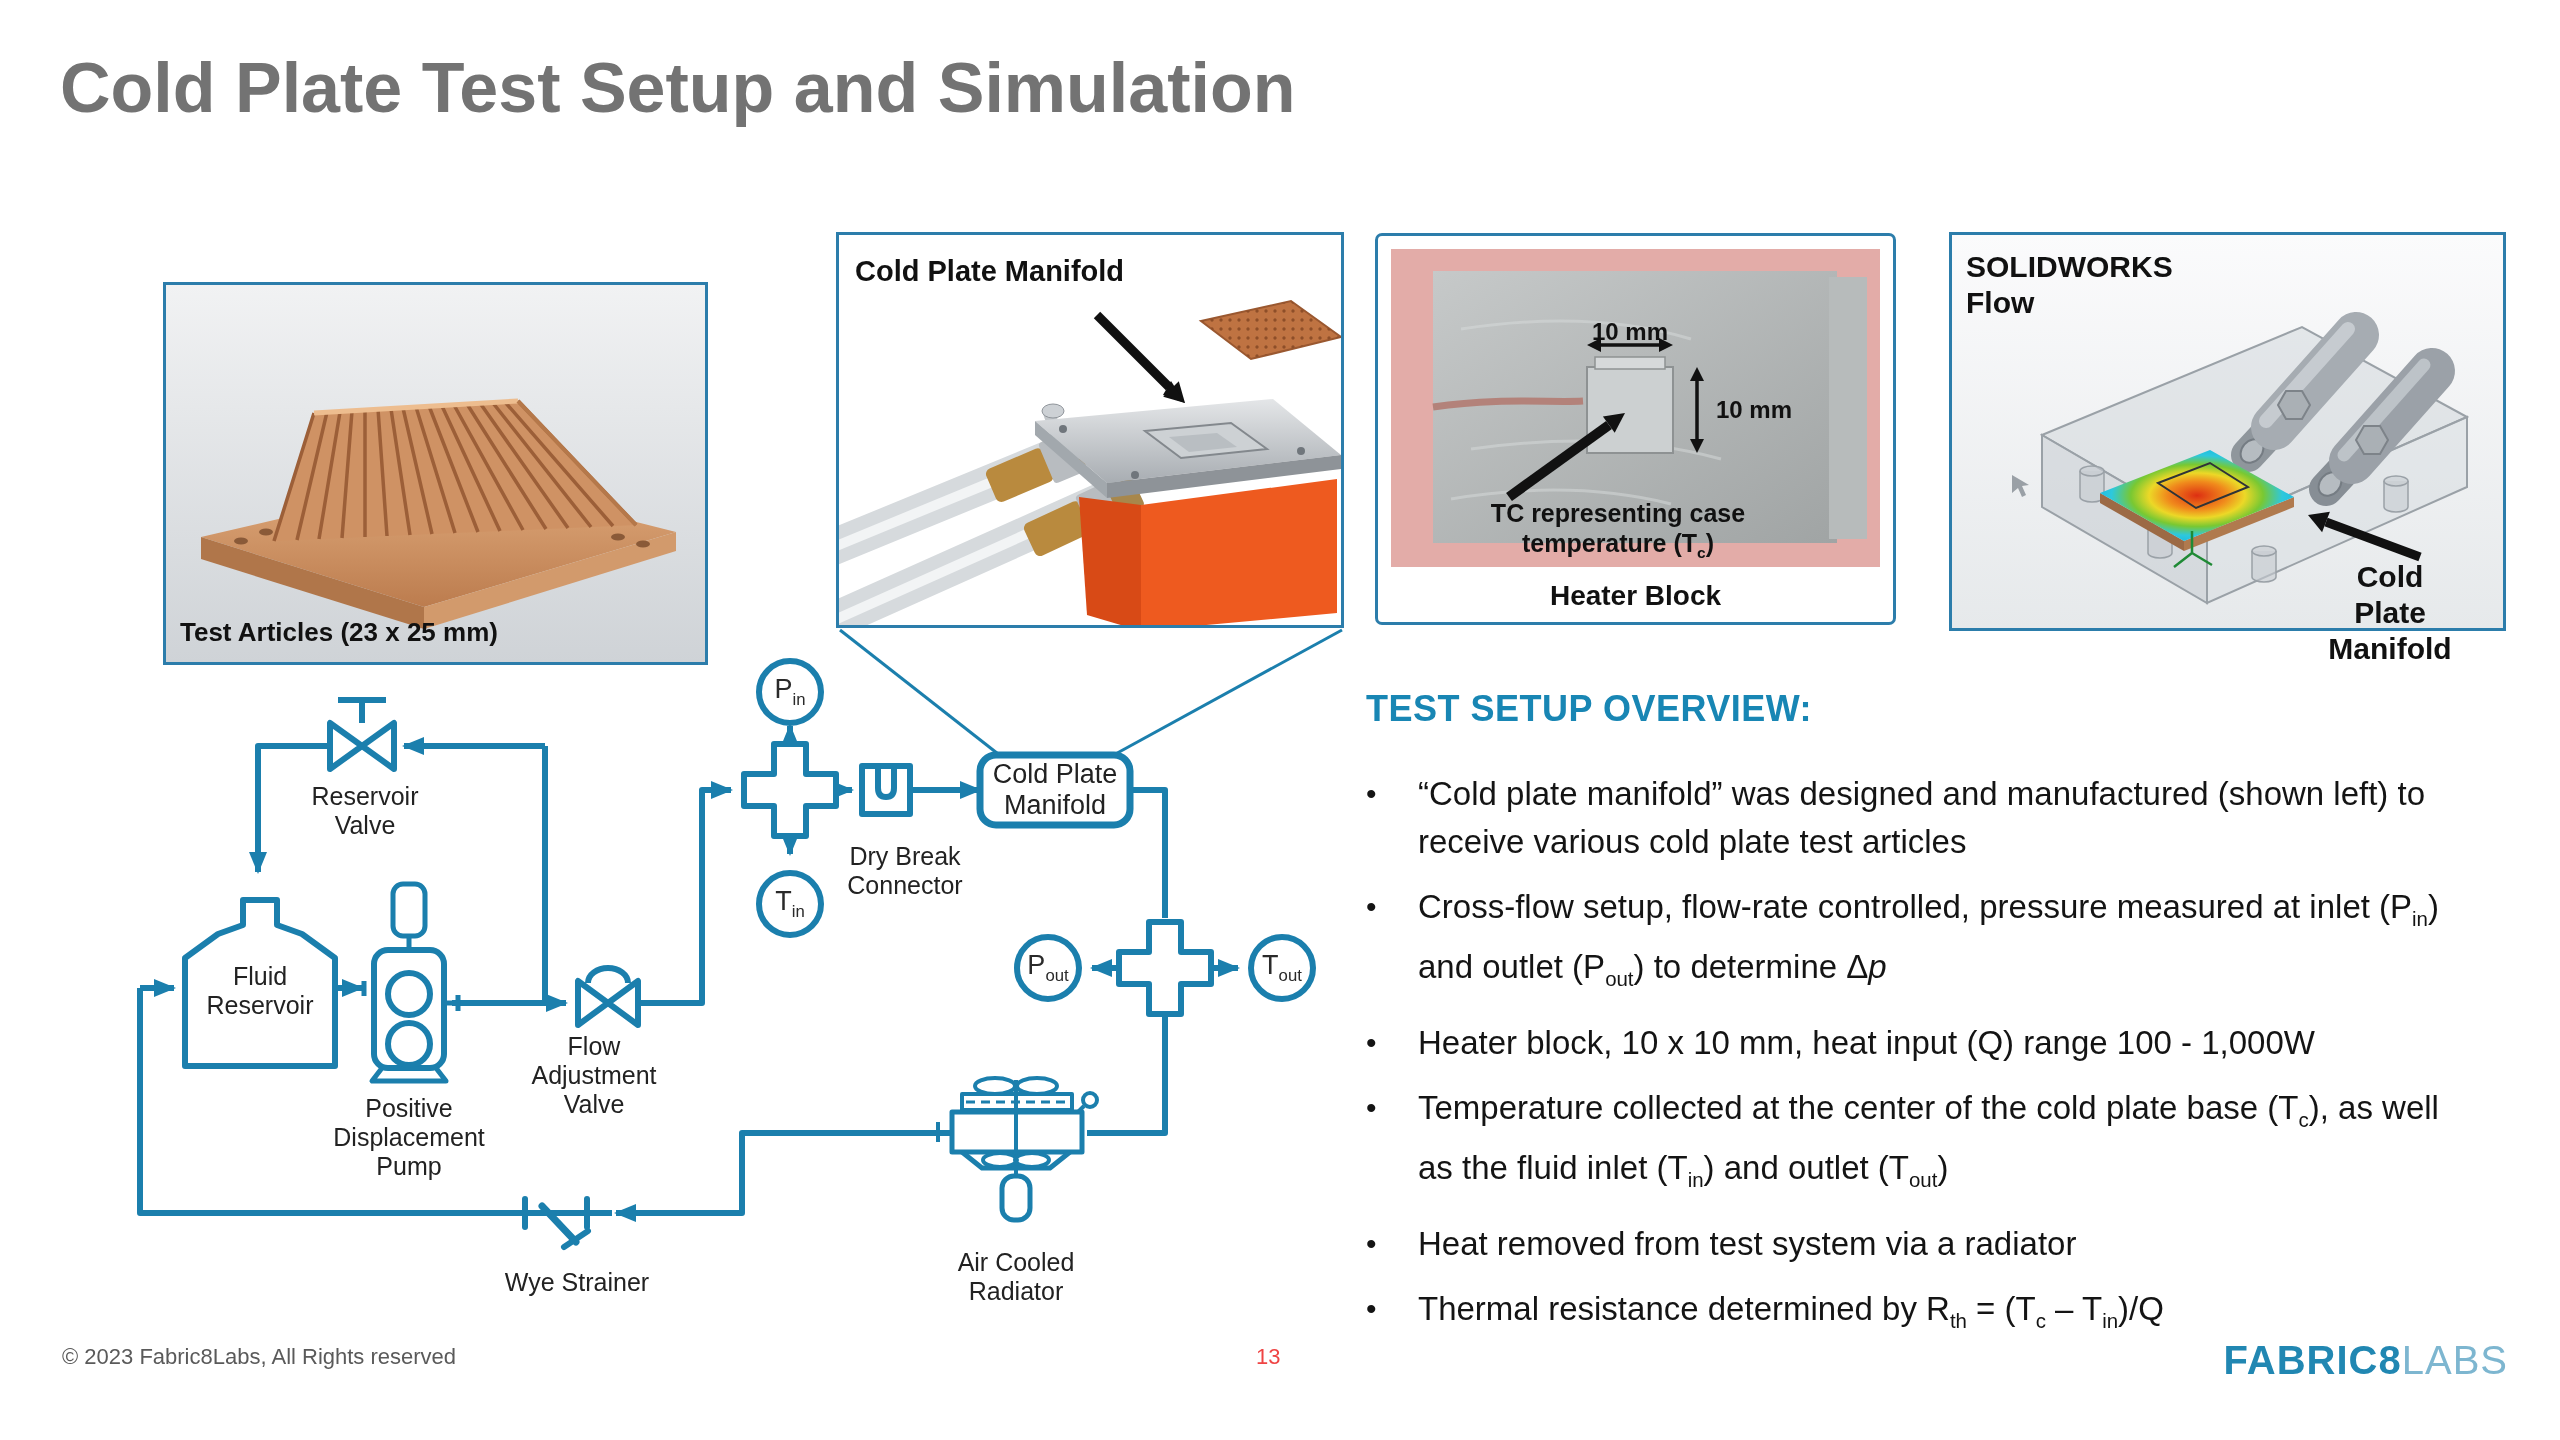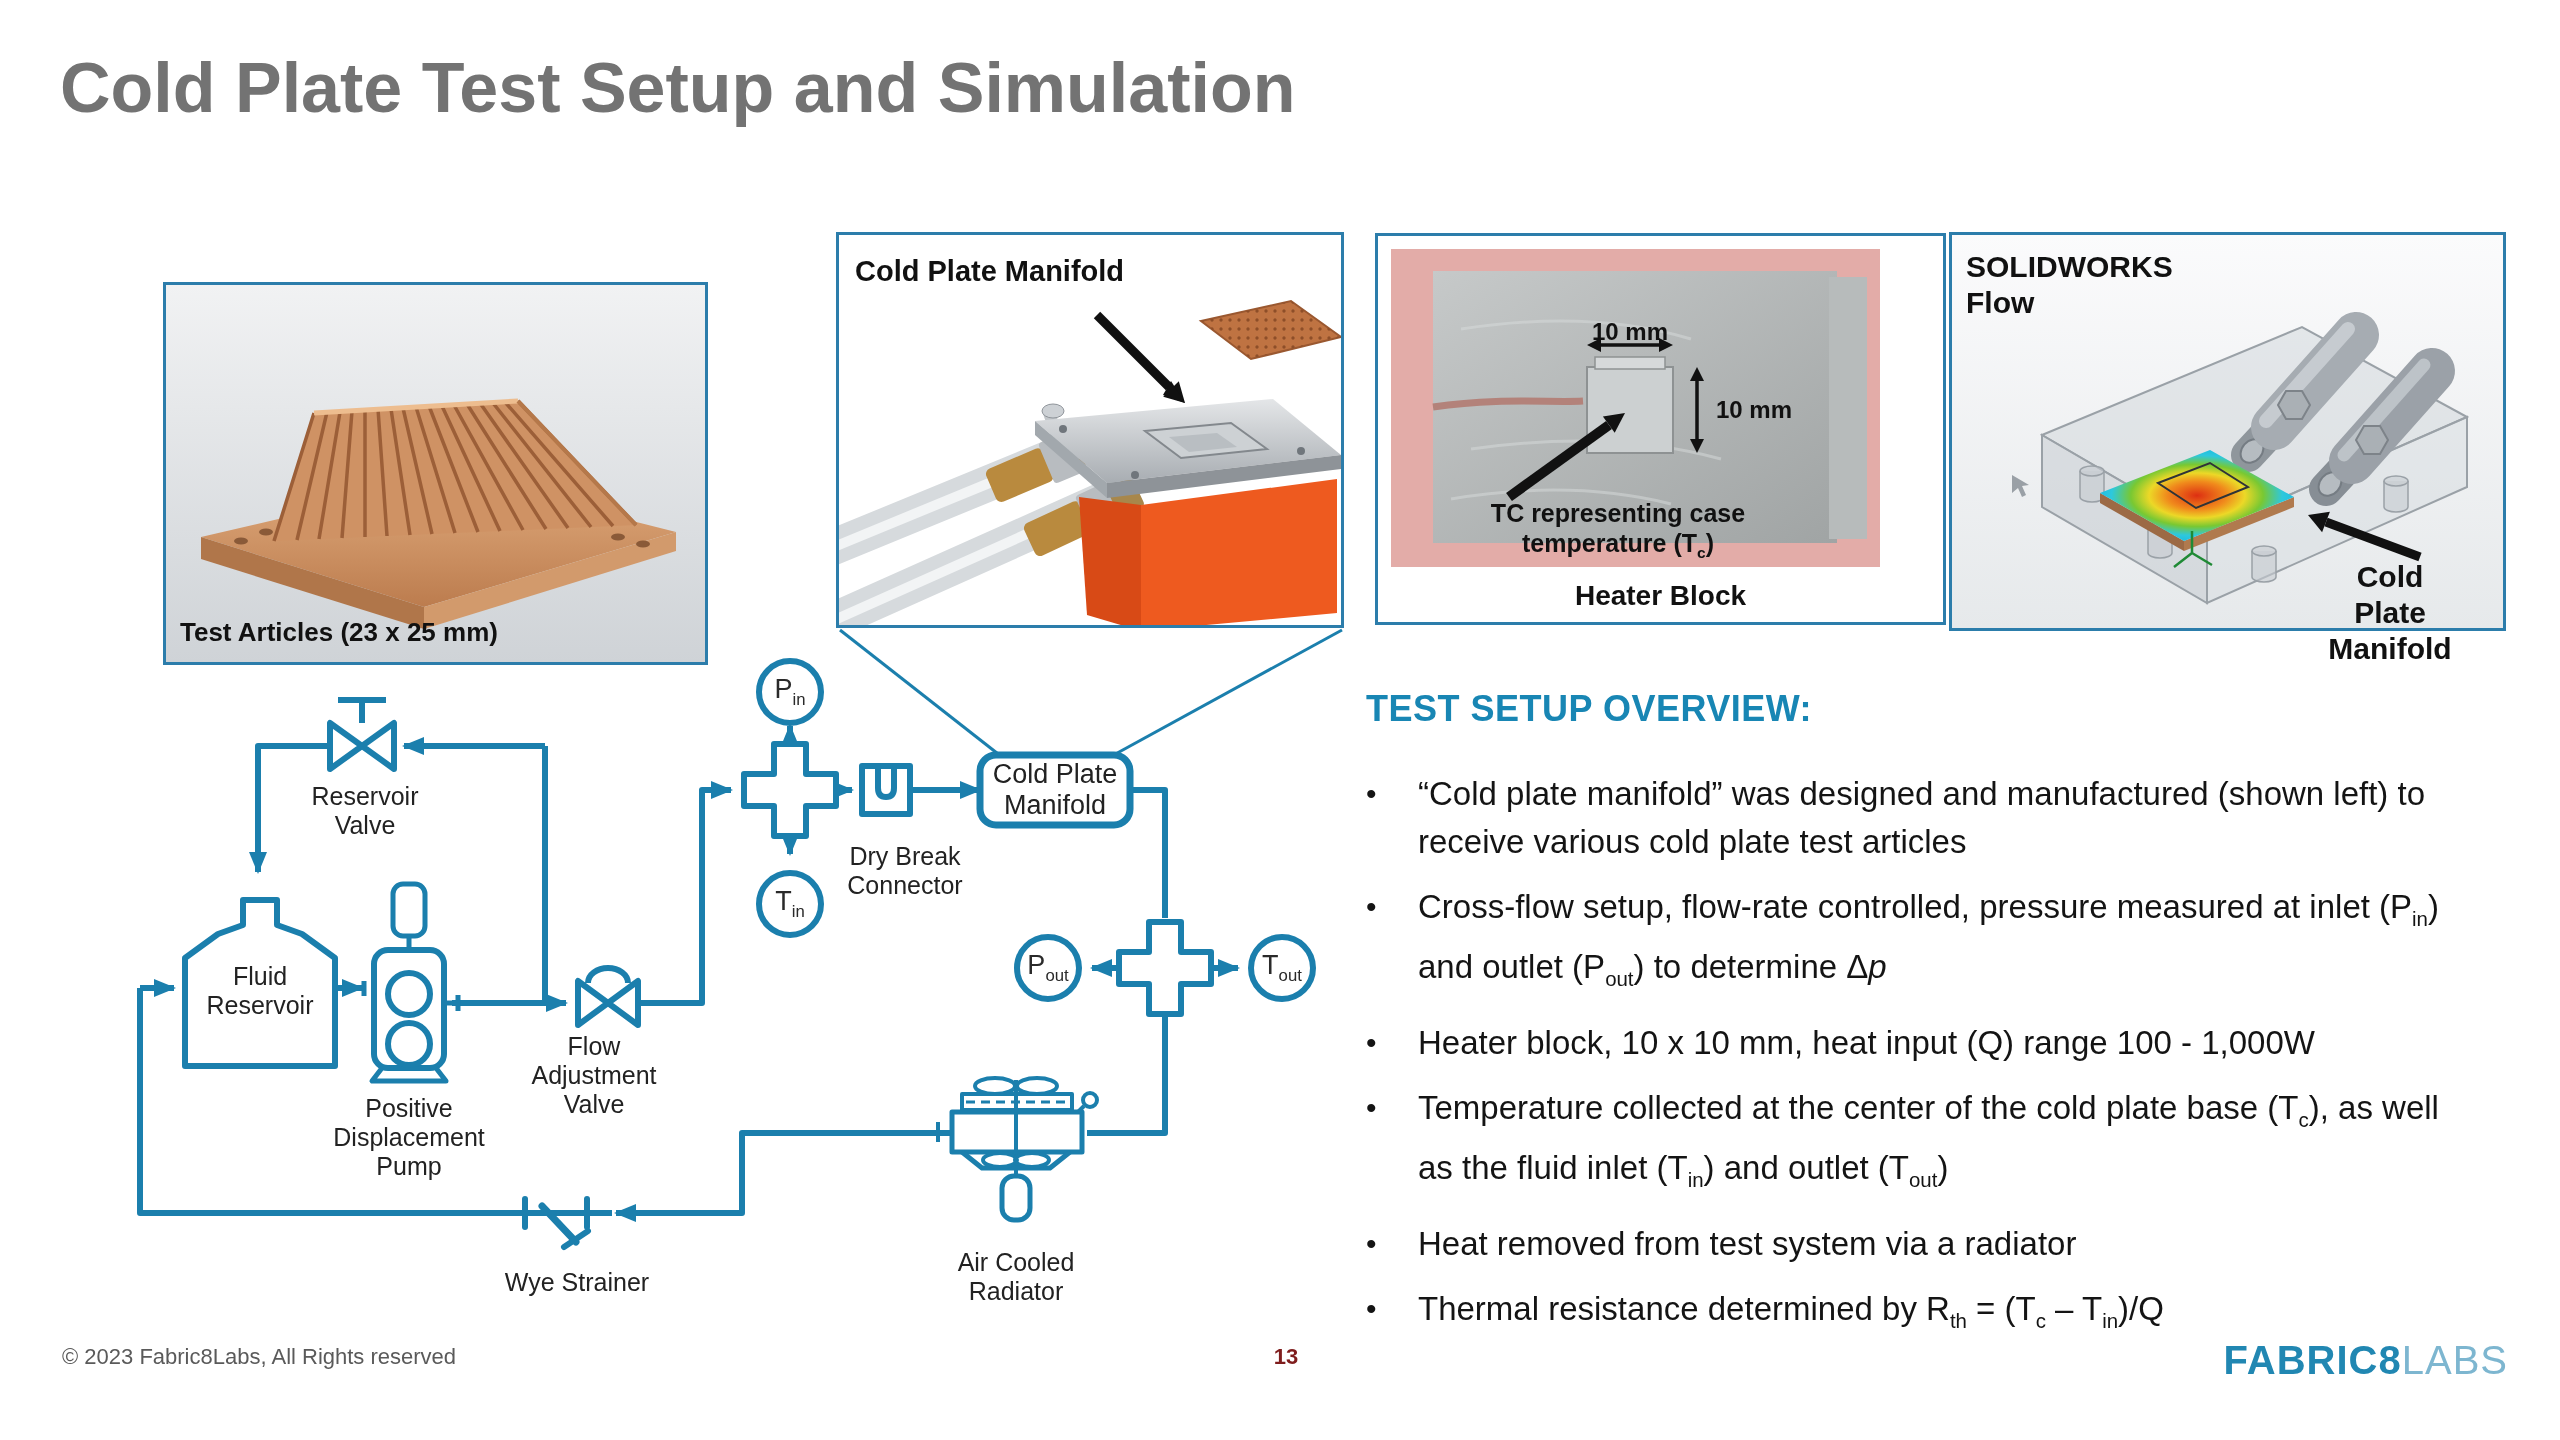--- a/index.html
+++ b/index.html
@@ -31,21 +31,21 @@
   sub{font-size:.62em;}
   i{font-style:italic;}
   
   .overview{position:absolute;left:1366px;top:688px;width:1190px;}
   .ov-heading{font-size:36px;font-weight:bold;color:#1886b4;margin-bottom:40px;letter-spacing:.5px;}
   .bullet{display:flex;margin-bottom:17px;font-size:33px;line-height:48px;color:#141414;}
   .bullet .dot{width:52px;flex:0 0 52px;font-size:30px;}
   .bullet .btext{width:1060px;}
   
   .copyright{position:absolute;left:62px;top:1344px;font-size:22px;color:#5a5a5a;}
-  .pagenum{position:absolute;left:1256px;top:1344px;width:60px;text-align:center;font-size:22px;font-weight:bold;color:#7f1d1d;}
+  .pagenum{position:absolute;left:1256px;top:1344px;width:60px;font-size:22px;font-weight:normal;color:#ef4444;}
   .logo{position:absolute;right:52px;top:1338px;font-size:40px;letter-spacing:1px;font-weight:bold;}
   .logo .lp{color:#2187b2;}
   .logo .ls{color:#7db6d0;font-weight:normal;}
 </style>
 </head>
 <body>
 
 <div class="slide">
 
   <h1 class="title">Cold Plate Test Setup and Simulation</h1>
@@ -263,21 +263,21 @@
       <polygon points="362,86 452,66 502,102 412,124" fill="#bf7342" stroke="#9a5830" stroke-width="2"></polygon>
       <polygon points="362,86 452,66 502,102 412,124" fill="url(#cud)"></polygon>
 
       <path d="M258,80 L330,152" stroke="#111" stroke-width="9"></path>
       <polygon points="346,168 339.8,146.2 324.2,161.8" fill="#111"></polygon>
       <polygon points="346,168 324,160 332,146" fill="#111"></polygon>
     </svg>
     <div class="plabel" style="left:16px;top:20px;font-size:29px;">Cold Plate Manifold</div>
   </div>
 
-  <div class="frame" style="left:1375px;top:233px;width:571px;height:392px;">
+  <div class="frame" style="left:1375px;top:233px;width:521px;height:392px;border-radius:7px;">
     <svg class="abs" style="left:13px;top:13px;" width="489" height="318" viewBox="0 0 489 318">
       <defs>
         <linearGradient id="hb3" x1="0" y1="0" x2="1" y2="1">
           <stop offset="0" stop-color="#c6c9c9"></stop>
             <stop offset="1" stop-color="#a0a4a4"></stop>
         </linearGradient>
       </defs>
       <rect width="489" height="318" fill="#e3aca8"></rect>
       <rect x="42" y="22" width="404" height="272" fill="url(#hb3)"></rect>
       <rect x="438" y="28" width="38" height="262" fill="#b7bbbb"></rect>

